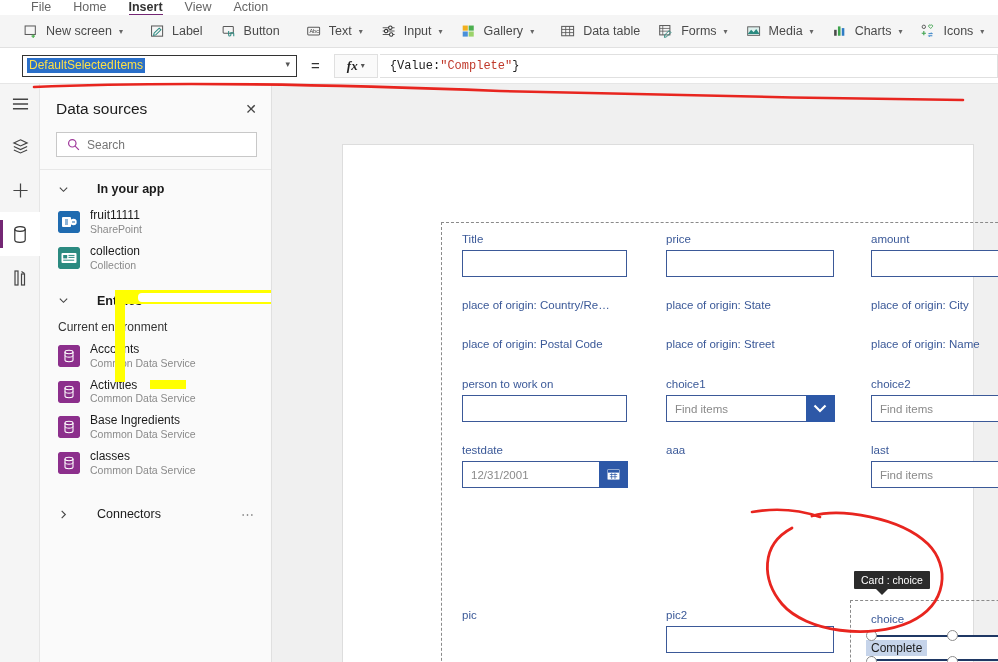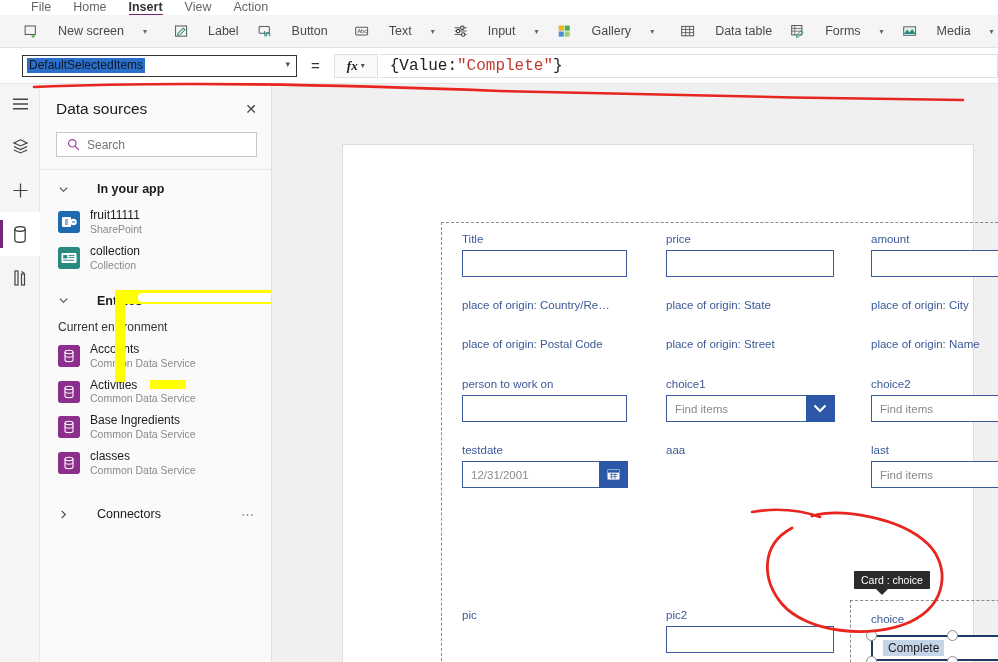--- a/index.html
+++ b/index.html
@@ -29,57 +29,57 @@
   }
 
   
   .ribbon {
     position: absolute; left:0; top:15px; width:998px; height:33px;
     background:#f5f5f5; border-bottom:1px solid #e1e1e1;
     display:flex; align-items:center; padding-left: 14px;
   }
   .rb-sep { width:1px; height:22px; background:#dcdcdc; margin:0 4px; }
   .rb-btn {
-    display:flex; align-items:center; gap:18px; height:26px;
+    display:flex; align-items:center; gap:6px; height:26px;
     padding: 0 9px; cursor:default; white-space:nowrap;
   }
   .rb-label { font-size:12.5px; color:#4a4a4a; }
   .rb-caret { font-size:8px; color:#666; margin-left:1px; }
   .rb-ico { width:17px; height:17px; display:block; flex:0 0 17px; }
 
   
   .fbar {
     position:absolute; left:0; top:48px; width:998px; height:36px;
     background:#ffffff; display:flex; align-items:center;
     border-bottom:1px solid #e6e6e6;
   }
   .prop-select {
     margin-left:22px; width:275px; height:22px;
     border:1px solid #333; background:#fff;
     display:flex; align-items:center; position:relative;
   }
   .prop-val {
-    font-size:12px; color:#0f172a; background:#2a6fc9;
+    font-size:12px; color:#fde047; background:#2a6fc9;
     margin-left:4px; padding:1px 2px; line-height:13px;
   }
   .prop-caret {
     position:absolute; right:6px; top:3px; font-size:9px; color:#555;
   }
   .eq { margin-left:14px; font-size:15px; color:#333; }
   .fx-box {
     margin-left:14px; width:44px; height:24px; border:1px solid #e0e0e0;
     background:#fafafa; display:flex; align-items:center; justify-content:center;
     gap:3px;
   }
   .fx-txt { font-size:13px; font-style:italic; font-family:"Liberation Serif",serif; color:#222; font-weight:bold;}
   .fx-caret { font-size:8px; color:#555; }
   .formula-field {
     margin-left:2px; flex:1; height:24px; border:1px solid #e0e0e0; border-left:none;
     background:#fff; display:flex; align-items:center; padding-left:10px;
-    font-family:"Liberation Mono", monospace; font-size:16px; color:#222;
+    font-family:"Liberation Mono", monospace; font-size:12px; color:#222;
   }
   .fstr { color:#c0392b; }
 
   
   .rail {
     position:absolute; left:0; top:84px; width:40px; height:578px;
     background:#f5f5f5; border-right:1px solid #e6e6e6;
   }
   .rail-btn {
     position:relative; width:40px; height:44px;
@@ -586,21 +586,21 @@
           <div class="fld-label">pic</div>
         </div>
         <div class="fld" style="left:224px; top:386px; width:168px;">
           <div class="fld-label">pic2</div>
           <div class="fld-input"></div>
         </div>
 
         <div class="sel-card" style="left:408px; top:377px; width:190px; height:127px;">
           <div class="fld-label" style="position:absolute; left:20px; top:12px;">choice</div>
           <div class="sel-box" style="left:20px; top:34px; width:165px; height:26px;"></div>
-          <div class="sel-text" style="left:32px; top:39px;text-align:center;">Complete</div>
+          <div class="sel-text" style="left:15px; top:39px;text-align:center;">Complete</div>
 
           <div class="handle" style="left:15px; top:29px;"></div>
           <div class="handle" style="left:96px; top:29px;"></div>
 
           <div class="handle" style="left:15px; top:55px;"></div>
           <div class="handle" style="left:96px; top:55px;"></div>
 
         </div>
 
         <div class="tooltip" style="left:412px; top:348px;">Card : choice</div>

